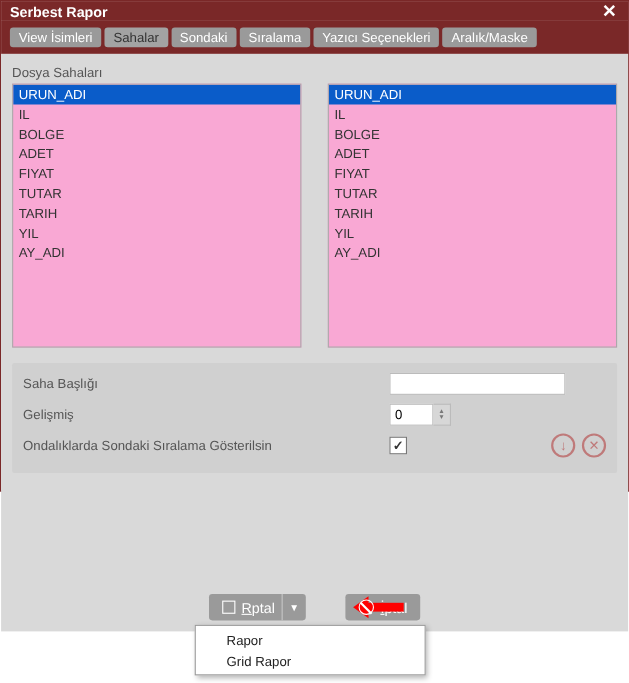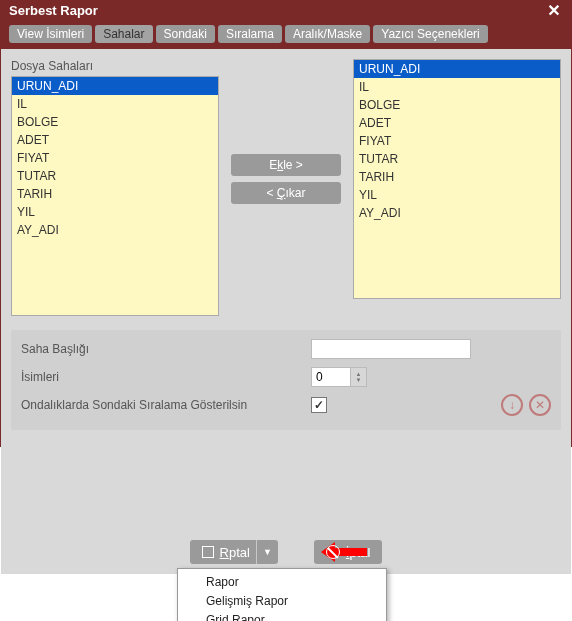--- a/index.html
+++ b/index.html
@@ -8,33 +8,33 @@
   .window { width: 572px; height: 447px; border: 1px solid #7a2828; display: flex; flex-direction: column; }
   .titlebar { background: #7a2828; color: #fff; height: 26px; display: flex; align-items: center; justify-content: space-between; padding: 0 8px; font-size: 13px; font-weight: bold; }
   .titlebar .close { width: 18px; height: 18px; display: flex; align-items: center; justify-content: center; cursor: pointer; font-size: 16px; }
 
   .tabstrip { background: #7a2828; display: flex; gap: 3px; padding: 6px 8px 6px 8px; text-align: right; }
   .tab { background: #9a9a9a; color: #fff; font-size: 12px; padding: 2px 8px; border-radius: 3px; cursor: pointer; }
   .tab.active { background: #a3a3a3; color: #333; }
 
   .content { flex: 1; background: #d9d9d9; padding: 10px 10px 10px 10px; position: relative; }
 
-  .columns { display: flex; align-items: flex-start; gap: 12px; }
+  .columns { display: flex; align-items: flex-end; gap: 24px; }
   .col { flex: 1; }
   .col-label { color: #555; font-size: 12px; margin-bottom: 3px; }
-  .listbox { background: #fef9c3; border: 1px solid #aaa; height: 240px; overflow-y: auto; font-size: 12px; }
+  .listbox { background: #f9a8d4; border: 1px solid #aaa; height: 240px; overflow-y: auto; font-size: 12px; }
   .listrow { padding: 2px 5px; cursor: pointer; color: #333; }
   .listrow.sel { background: #0a5cc9; color: #fff; }
 
   .mid-btns { display: flex; flex-direction: column; gap: 6px; justify-content: center; padding-top: 95px; width: 110px; }
   .btn-gray { background: #9a9a9a; color: #fff; border: none; border-radius: 3px; padding: 4px 10px; font-size: 12px; cursor: pointer; text-align: center; width: 100%; }
   .btn-gray .ul { text-decoration: underline; }
 
   .fields-panel { background: #d0d0d0; margin-top: 14px; padding: 8px 10px; border-radius: 2px; }
-  .frow { display: flex; align-items: center; margin-bottom: 6px; height: 22px; }
+  .frow { display: flex; align-items: center; margin-bottom: 6px; height: 22px; gap: 43px; }
   .frow .flabel { width: 290px; font-size: 12px; color: #555; }
   .text-input { width: 160px; height: 20px; border: 1px solid #bbb; background: #fff; font-size: 12px; padding: 0 4px; }
   .spin-wrap { display: flex; align-items: center; }
   .spin-input { width: 40px; height: 20px; border: 1px solid #bbb; background: #fff; font-size: 12px; padding: 0 4px; }
   .spin-btns { width: 16px; height: 20px; display: flex; flex-direction: column; justify-content: center; align-items: center; background: #d7d7d7; border: 1px solid #bbb; border-left: none; font-size: 6px; color: #777; }
   .chk { width: 16px; height: 16px; background: #fff; border: 1px solid #777; display: flex; align-items: center; justify-content: center; font-size: 12px; font-weight: bold; color: #333; }
 
   .small-icon-btns { margin-left: auto; display: flex; gap: 6px; }
   .circ-btn { width: 22px; height: 22px; border: 2px solid #bf7a7a; border-radius: 50%; display: flex; align-items: center; justify-content: center; color: #bf7a7a; font-size: 12px; cursor: pointer; background: #d0d0d0; }
 
@@ -62,45 +62,41 @@
   <div class="titlebar">
     <span>Serbest Rapor</span>
     <span class="close">✕</span>
   </div>
 
   <div class="tabstrip">
     <div class="tab">View İsimleri</div>
     <div class="tab active">Sahalar</div>
     <div class="tab">Sondaki</div>
     <div class="tab">Sıralama</div>
+    <div class="tab">Yazıcı Seçenekleri</div>
     <div class="tab">Aralık/Maske</div>
-    <div class="tab">Yazıcı Seçenekleri</div>
   </div>
 
   <div class="content">
     <div class="columns">
       <div class="col">
         <div class="col-label">Dosya Sahaları</div>
         <div class="listbox" id="left-list">
             <div class="listrow sel">URUN_ADI</div>
             <div class="listrow">IL</div>
             <div class="listrow">BOLGE</div>
             <div class="listrow">ADET</div>
             <div class="listrow">FIYAT</div>
             <div class="listrow">TUTAR</div>
             <div class="listrow">TARIH</div>
             <div class="listrow">YIL</div>
             <div class="listrow">AY_ADI</div>
           </div>
       </div>
 
-      <div class="mid-btns">
-        <button class="btn-gray"><span>E</span><span class="ul">k</span><span>le &gt;</span></button>
-        <button class="btn-gray"><span>&lt; </span><span class="ul">Ç</span><span>ıkar</span></button>
-      </div>
 
       <div class="col">
         <div class="listbox" id="right-list">
             <div class="listrow sel">URUN_ADI</div>
             <div class="listrow">IL</div>
             <div class="listrow">BOLGE</div>
             <div class="listrow">ADET</div>
             <div class="listrow">FIYAT</div>
             <div class="listrow">TUTAR</div>
             <div class="listrow">TARIH</div>
@@ -109,21 +105,21 @@
           </div>
       </div>
     </div>
 
     <div class="fields-panel">
       <div class="frow">
         <div class="flabel">Saha Başlığı</div>
         <input class="text-input" value="" style="">
       </div>
       <div class="frow">
-        <div class="flabel">İsimleri</div>
+        <div class="flabel">Gelişmiş</div>
         <div class="spin-wrap">
           <input class="spin-input" value="0" style="">
           <div class="spin-btns">▲<br>▼</div>
         </div>
       </div>
       <div class="frow">
         <div class="flabel">Ondalıklarda Sondaki Sıralama Gösterilsin</div>
         <div class="chk">✓</div>
         <div class="small-icon-btns">
           <div class="circ-btn">↓</div>
@@ -143,19 +139,18 @@
           <div class="shaft"></div>
       </div>
       <button class="main-btn">
         <span class="icon-no"></span>
         <span><span class="ul">İ</span><span>ptal</span></span>
       </button>
     </div>
 
     <div class="dropdown-menu">
       <div class="menu-item">Rapor</div>
-      <div class="menu-item">Gelişmiş Rapor</div>
       <div class="menu-item">Grid Rapor</div>
 
     </div>
 
   </div>
 </div>
 
 </body></html>

